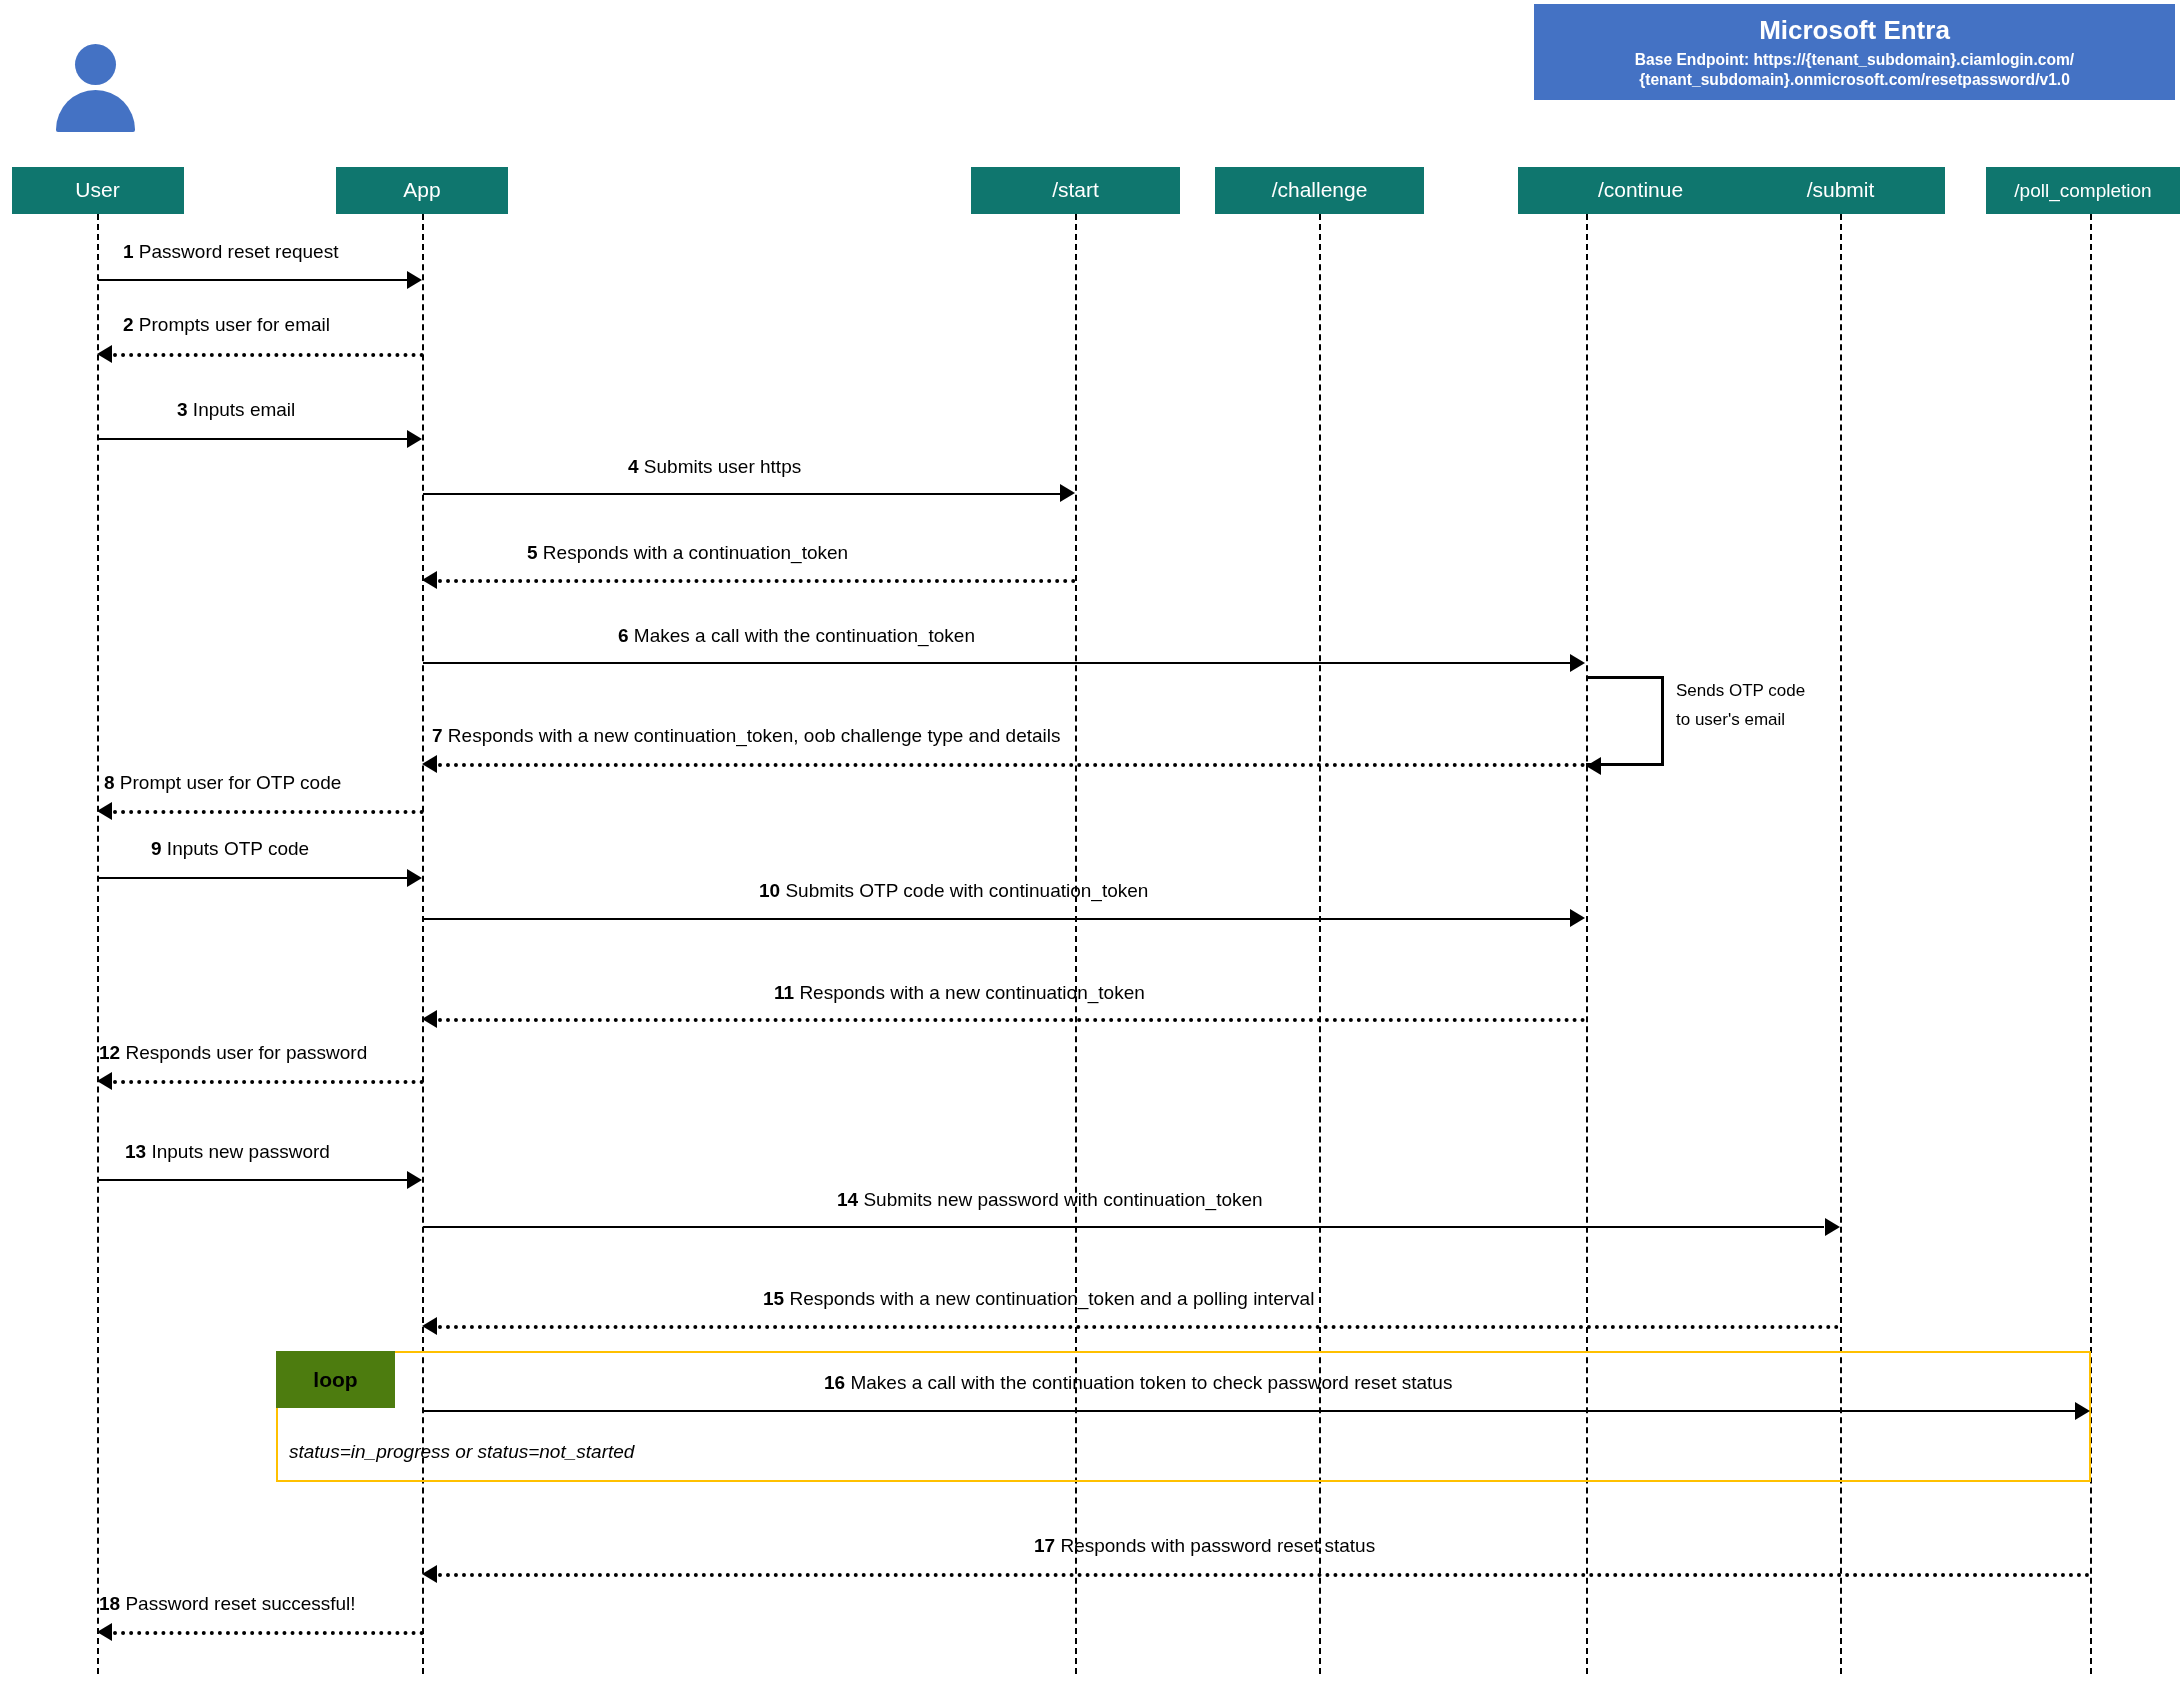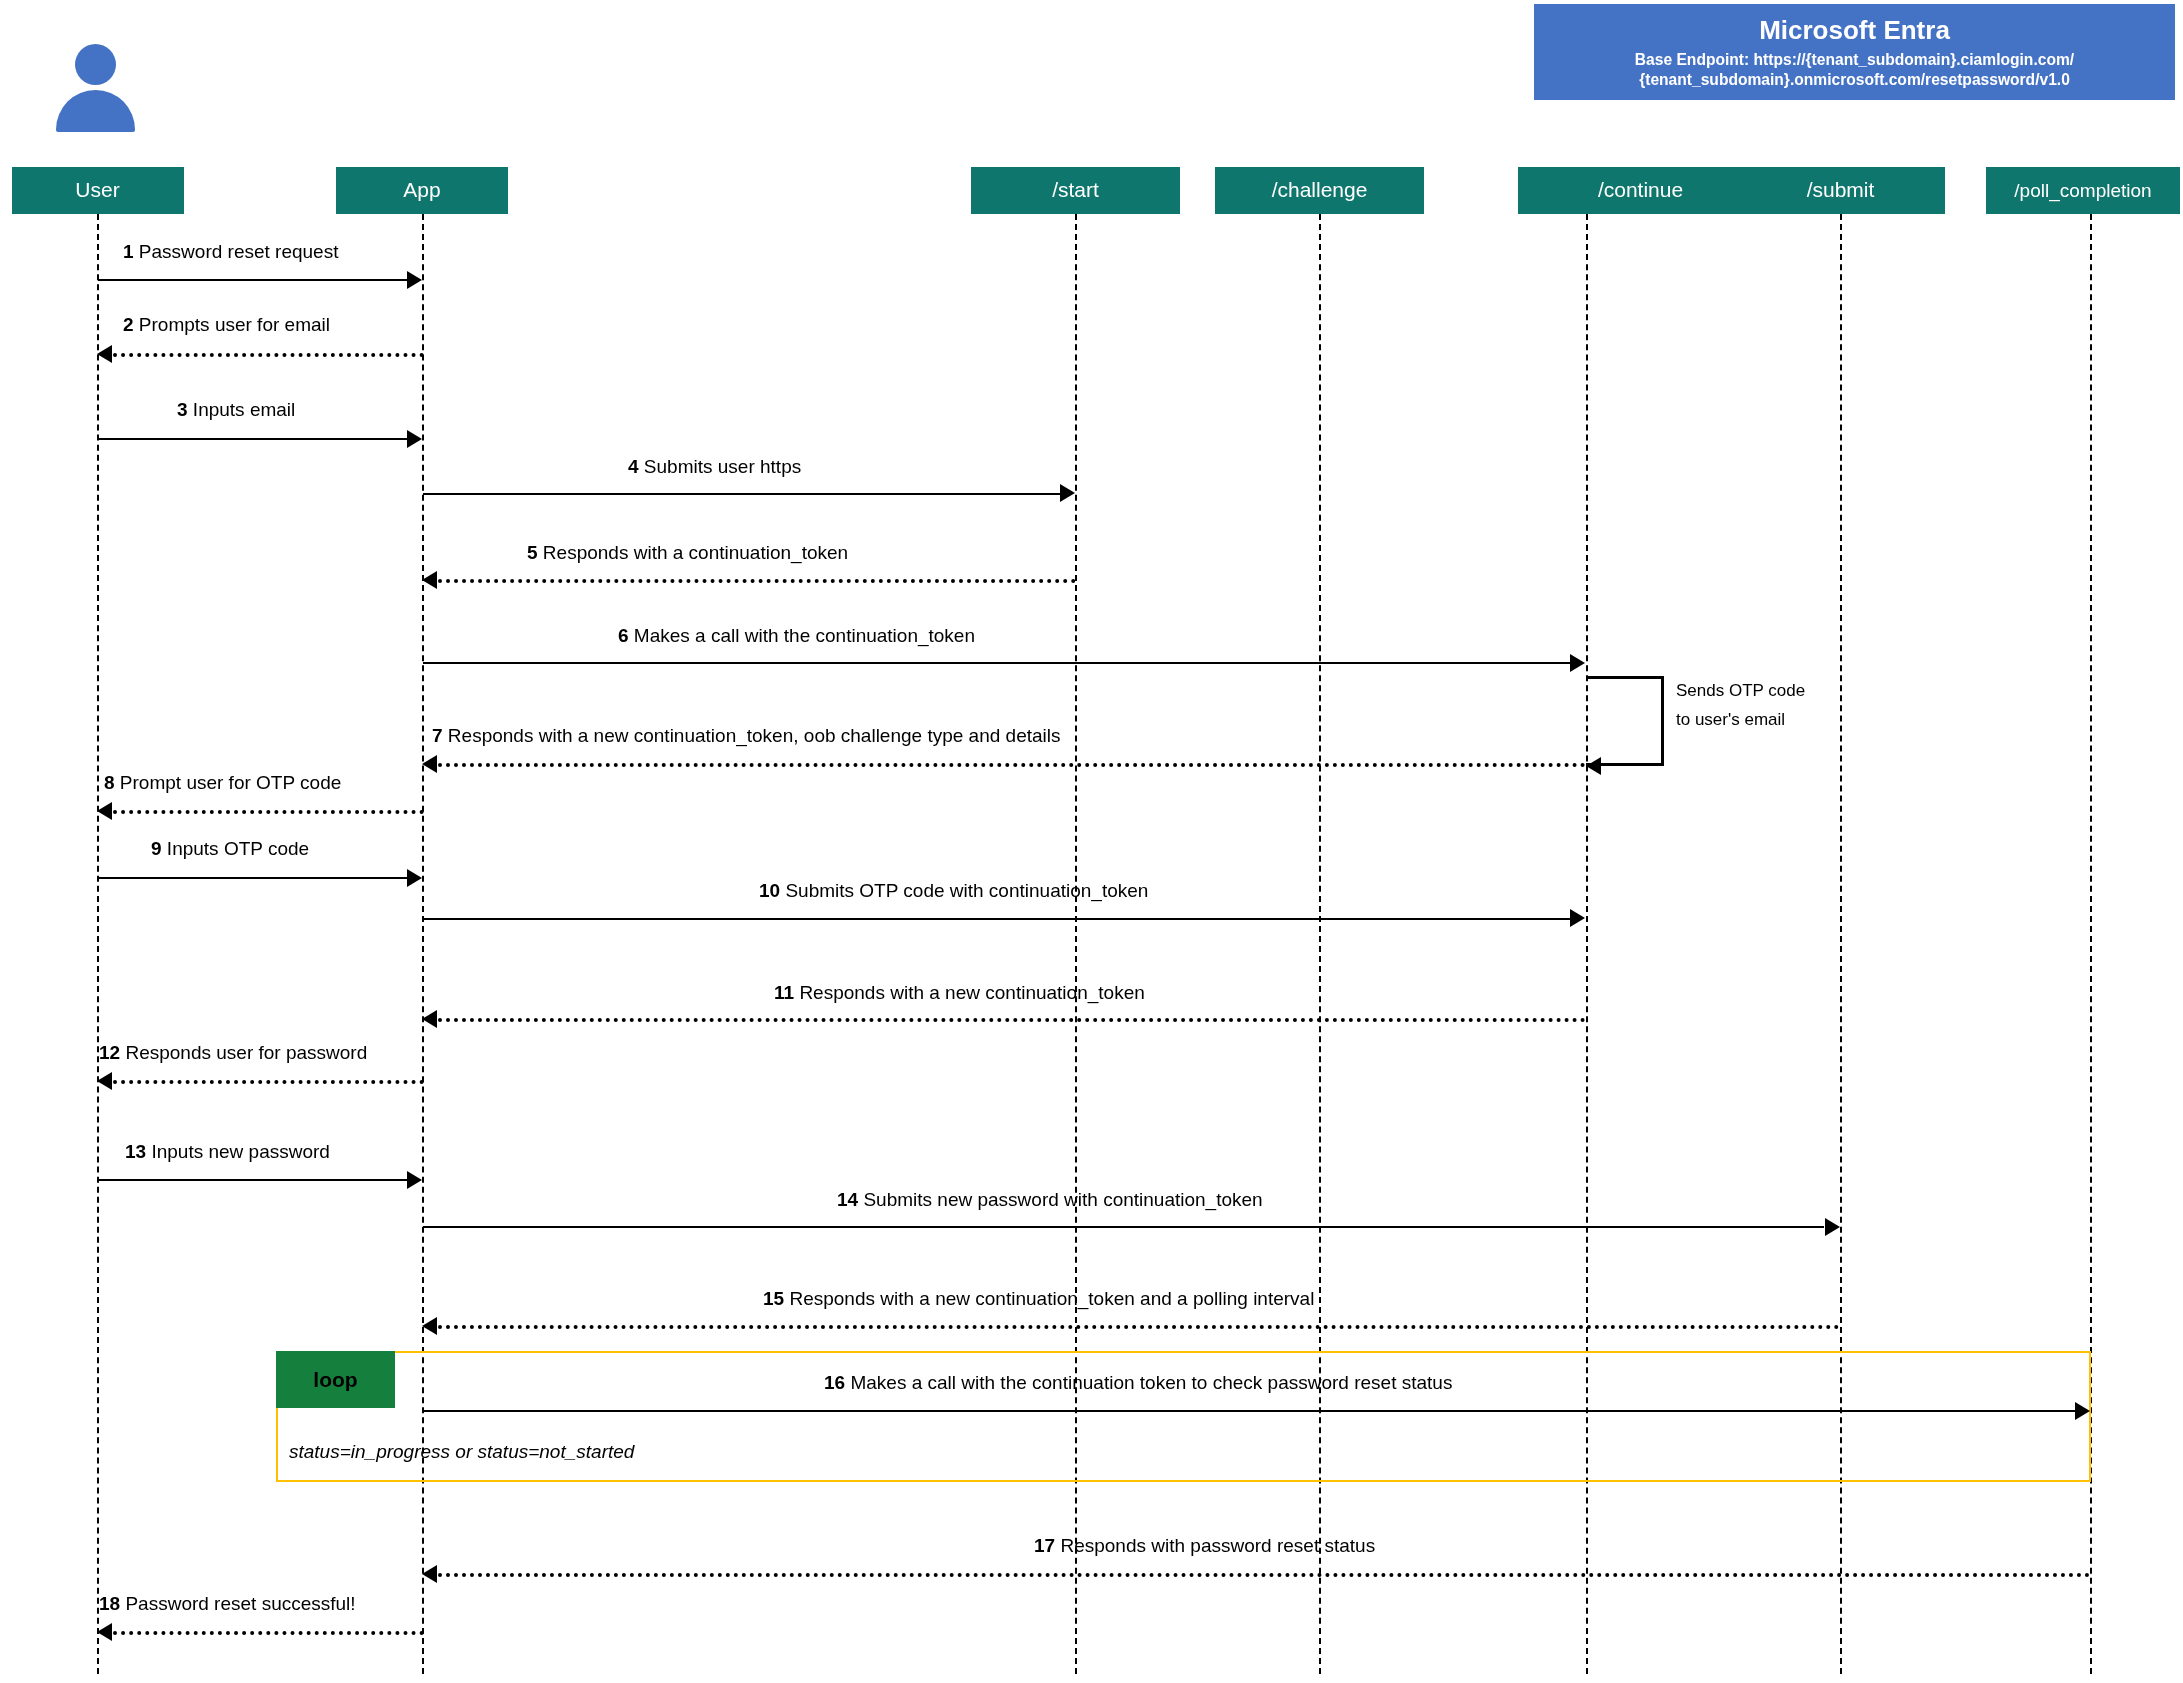--- a/index.html
+++ b/index.html
@@ -40,21 +40,21 @@
              line-height:1;}
   .msg-label b{font-weight:bold;}
 
   
   .selfloop{position:absolute;box-sizing:border-box;
             border-top:3.1px solid #000;border-right:3.1px solid #000;border-bottom:3.1px solid #000;}
   .note-text{position:absolute;font-size:17px;color:#000;line-height:1.35;white-space:nowrap;}
 
   
   .loop-box{position:absolute;box-sizing:border-box;border:2.6px solid #FFC000;background:transparent;}
-  .loop-tab{position:absolute;background:#15803d;color:#000;font-size:21px;font-weight:bold;
+  .loop-tab{position:absolute;background:#4d7c0f;color:#000;font-size:21px;font-weight:bold;
             display:flex;align-items:center;justify-content:center;}
   .loop-cond{position:absolute;font-size:19px;font-style:italic;color:#000;white-space:nowrap;}
 </style>
 </head>
 <body>
 
 <div id="stage">
 
   <div class="sysbox" style="left:1534px;top:4.2px;width:641px;height:96px;">
     <div class="sysbox-title">Microsoft Entra</div>

